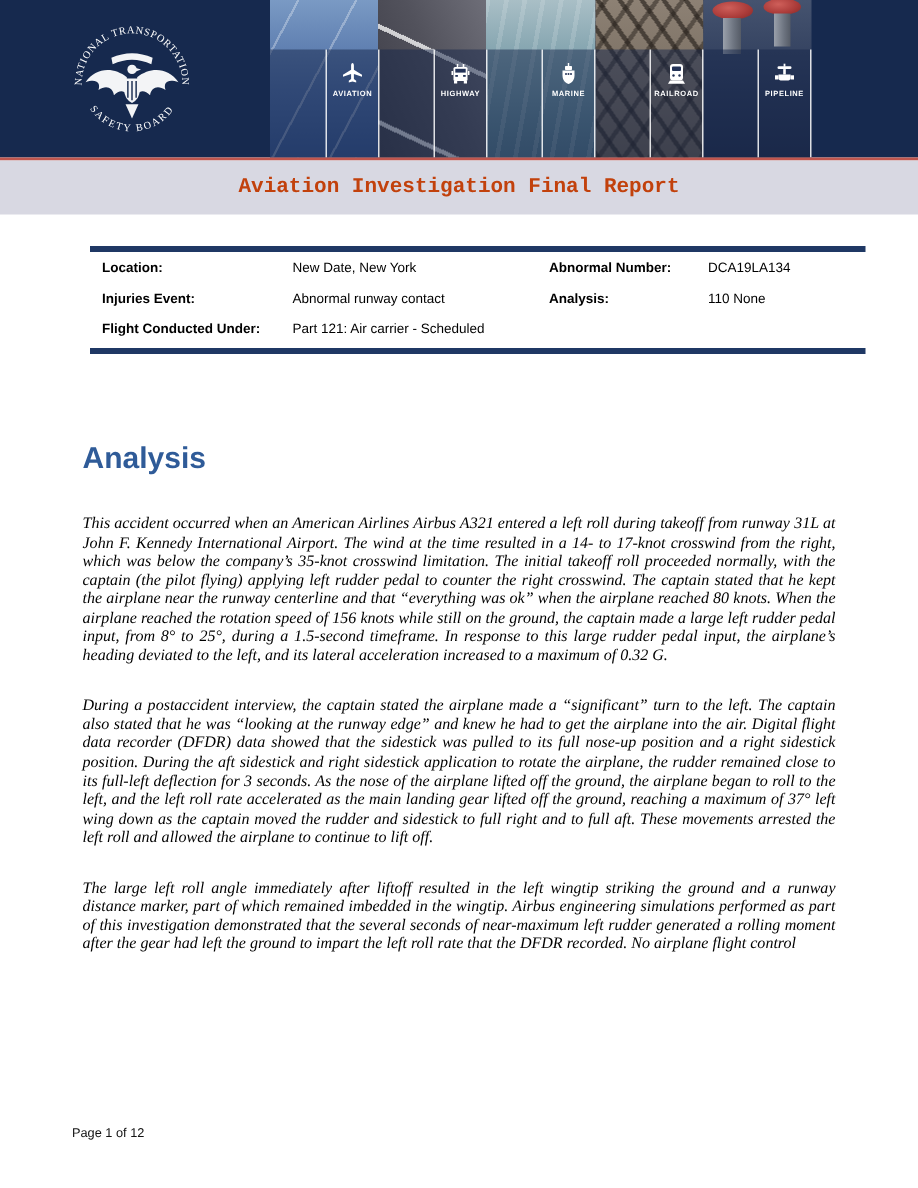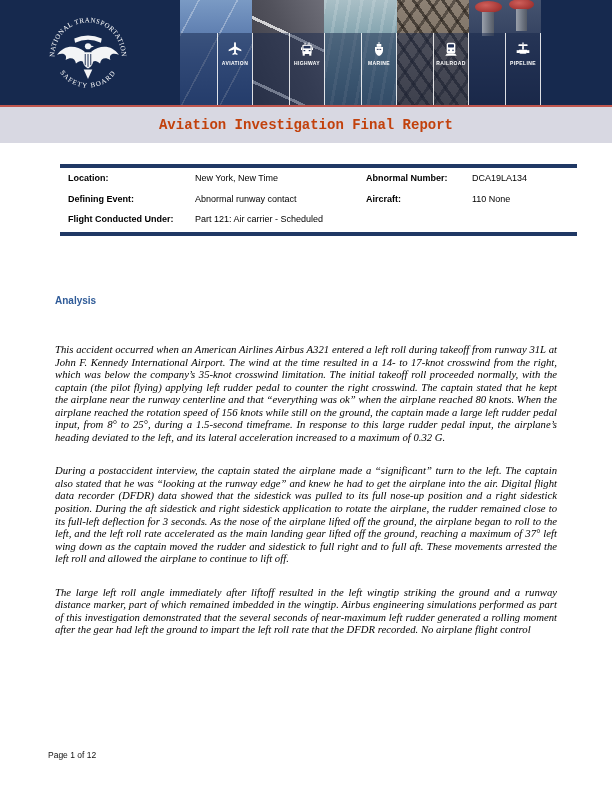--- a/index.html
+++ b/index.html
@@ -52,21 +52,21 @@
   .info-table{position:absolute;left:48px;top:164px;width:509px;
       border-top:4px solid #1F3864;border-bottom:4px solid #1F3864;
       padding:0 0 3px 8px;margin-left:12px;}
   .trow{display:grid;grid-template-columns:127px 171px 106px 1fr;height:20.4px;align-items:center;}
   .tlabel{font-size:9px;font-weight:bold;color:#000;}
   .tvalue{font-size:9px;color:#000;}
   .span-rest{grid-column:2 / 5;}
 
   
   .analysis-heading{position:absolute;left:55px;top:295px;margin:0;
-      font-size:10px;font-weight:bold;color:#2F5B98;font-family:"Liberation Sans",sans-serif;}
+      font-size:20px;font-weight:bold;color:#2F5B98;font-family:"Liberation Sans",sans-serif;}
   .bodycopy{position:absolute;left:55px;top:343px;width:502px;
       font-family:"Liberation Serif",serif;font-size:10.7px;line-height:12.55px;
       color:#000;text-align:justify;font-style:italic;}
   .bodycopy p{margin:0 0 21px 0;}
 
   .page-footer{position:absolute;left:48px;top:750px;font-size:8.5px;color:#111;
       font-family:"Liberation Sans",sans-serif;}
 </style>
 </head>
 <body>
@@ -183,28 +183,28 @@
 
   <div class="accent-line"></div>
 
   <div class="title-band">
     <h1>Aviation Investigation Final Report</h1>
   </div>
 
   <div class="info-table">
     <div class="trow">
       <span class="tlabel">Location:</span>
-      <span class="tvalue">New York, New Time</span>
+      <span class="tvalue">New Date, New York</span>
       <span class="tlabel">Abnormal Number:</span>
       <span class="tvalue">DCA19LA134</span>
     </div>
     <div class="trow">
-      <span class="tlabel">Defining Event:</span>
+      <span class="tlabel">Injuries Event:</span>
       <span class="tvalue">Abnormal runway contact</span>
-      <span class="tlabel">Aircraft:</span>
+      <span class="tlabel">Analysis:</span>
       <span class="tvalue">110 None</span>
     </div>
     <div class="trow">
       <span class="tlabel">Flight Conducted Under:</span>
       <span class="tvalue span-rest">Part 121: Air carrier - Scheduled</span>
     </div>
   </div>
 
   <h2 class="analysis-heading">Analysis</h2>
 

